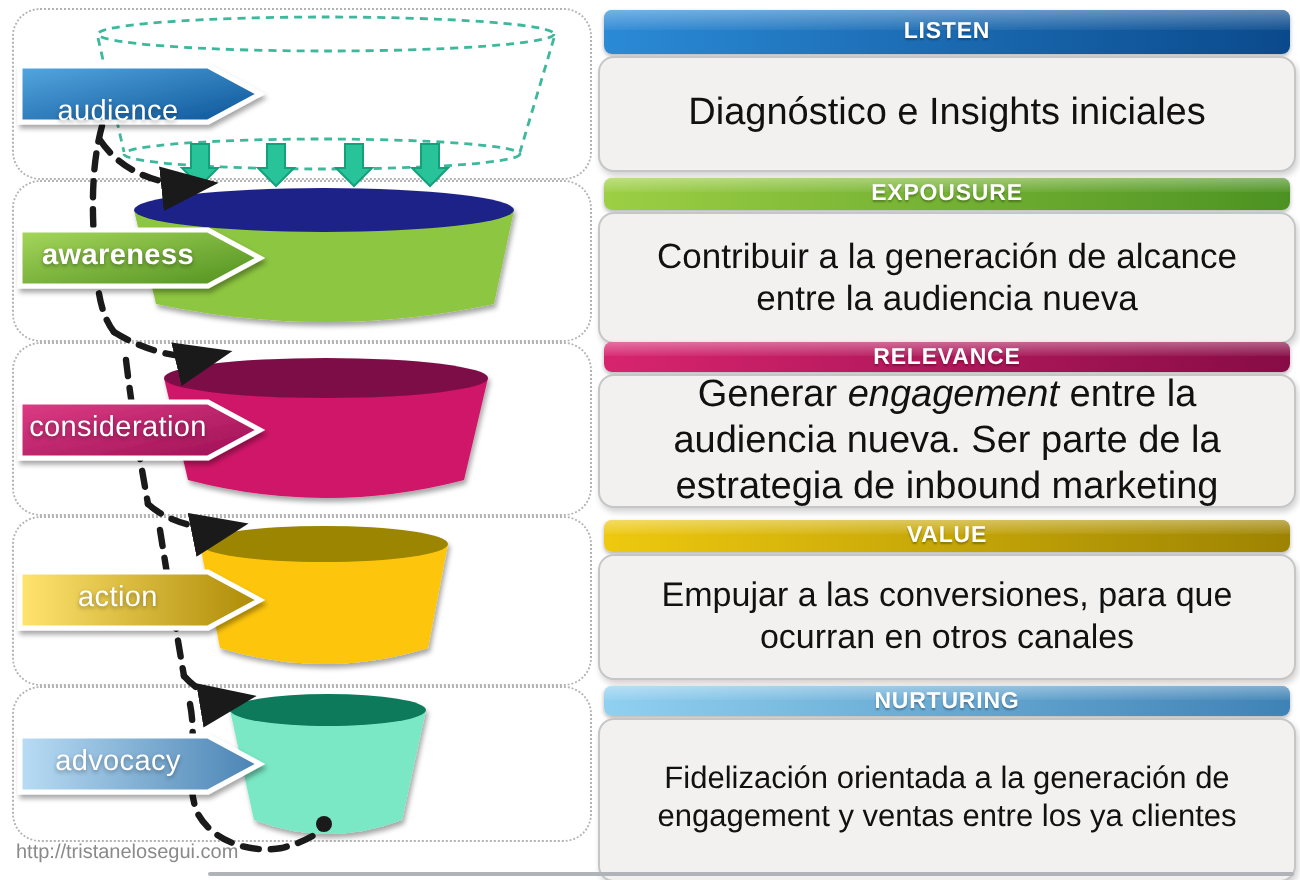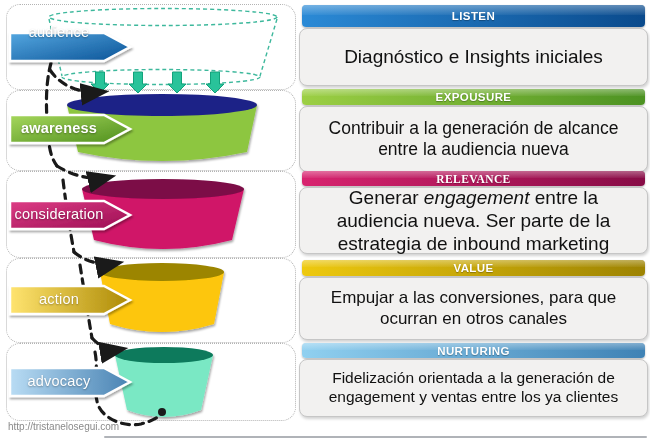--- a/index.html
+++ b/index.html
@@ -13,43 +13,43 @@
   .rb3{top:171px;height:85px;}
   .rb4{top:258px;height:83px;}
   .rb5{top:343px;height:76px;}
 
   
   .funnel-svg{position:absolute;left:0;top:0;}
 
   
   .arrow-label{position:absolute;left:10px;width:98px;text-align:center;color:#fff;
                font-size:14.5px;letter-spacing:.2px;text-shadow:0 1px 2px rgba(0,0,0,.35);}
-  .al1{top:24px;}
+  .al1{top:48px;}
   .al2{top:120px;font-weight:bold;}
   .al3{top:206px;}
   .al4{top:291px;}
   .al5{top:373px;}
 
   
   .rrow{position:absolute;left:299px;width:349px;}
   .rr1{top:5px;height:81px;}
   .rr2{top:89px;height:83px;}
   .rr3{top:171px;height:83px;}
   .rr4{top:260px;height:80px;}
-  .rr5{top:343px;height:74px;border-radius:15px;}
+  .rr5{top:343px;height:98px;border-radius:15px;}
 
   .hbar{position:relative;margin:0 3px;border-radius:4px;color:#fff;font-weight:bold;
         font-size:11.5px;letter-spacing:.4px;display:flex;align-items:center;justify-content:center;
         box-shadow:0 1px 2px rgba(0,0,0,.3);text-shadow:0 1px 1px rgba(0,0,0,.3);overflow:hidden;}
   .hbar::after{content:"";position:absolute;left:0;top:0;right:0;height:45%;
         background:linear-gradient(to bottom,rgba(255,255,255,.35),rgba(255,255,255,.05));
         border-radius:4px 4px 0 0;pointer-events:none;}
   .hb1{height:22px;background:linear-gradient(to right,#2b8ad6,#0a4a8c);}
   .hb2{height:16px;background:linear-gradient(to right,#9ccf44,#4c9222);}
-  .hb3{height:15px;background:linear-gradient(to right,#d8246f,#870c46);font-family:Liberation Serif, serif;}
+  .hb3{height:15px;background:linear-gradient(to right,#d8246f,#870c46);}
   .hb4{height:16px;background:linear-gradient(to right,#eec90f,#9d8302);}
   .hb5{height:15px;background:linear-gradient(to right,#90d0f0,#3f82b5);}
 
   .pbody{position:absolute;left:0;right:0;bottom:0;background:#f2f1f0;border:1px solid #c6c6c6;
          border-radius:8px;box-shadow:1px 2px 3px rgba(0,0,0,.18);
          display:flex;align-items:center;justify-content:center;text-align:center;
          color:#111;padding:2px 19px;box-sizing:border-box;line-height:1.22;}
   .pb1{top:23px;font-size:19px;}
   .pb2{top:17px;font-size:17.5px;}
   .pb3{top:16px;font-size:19px;}

